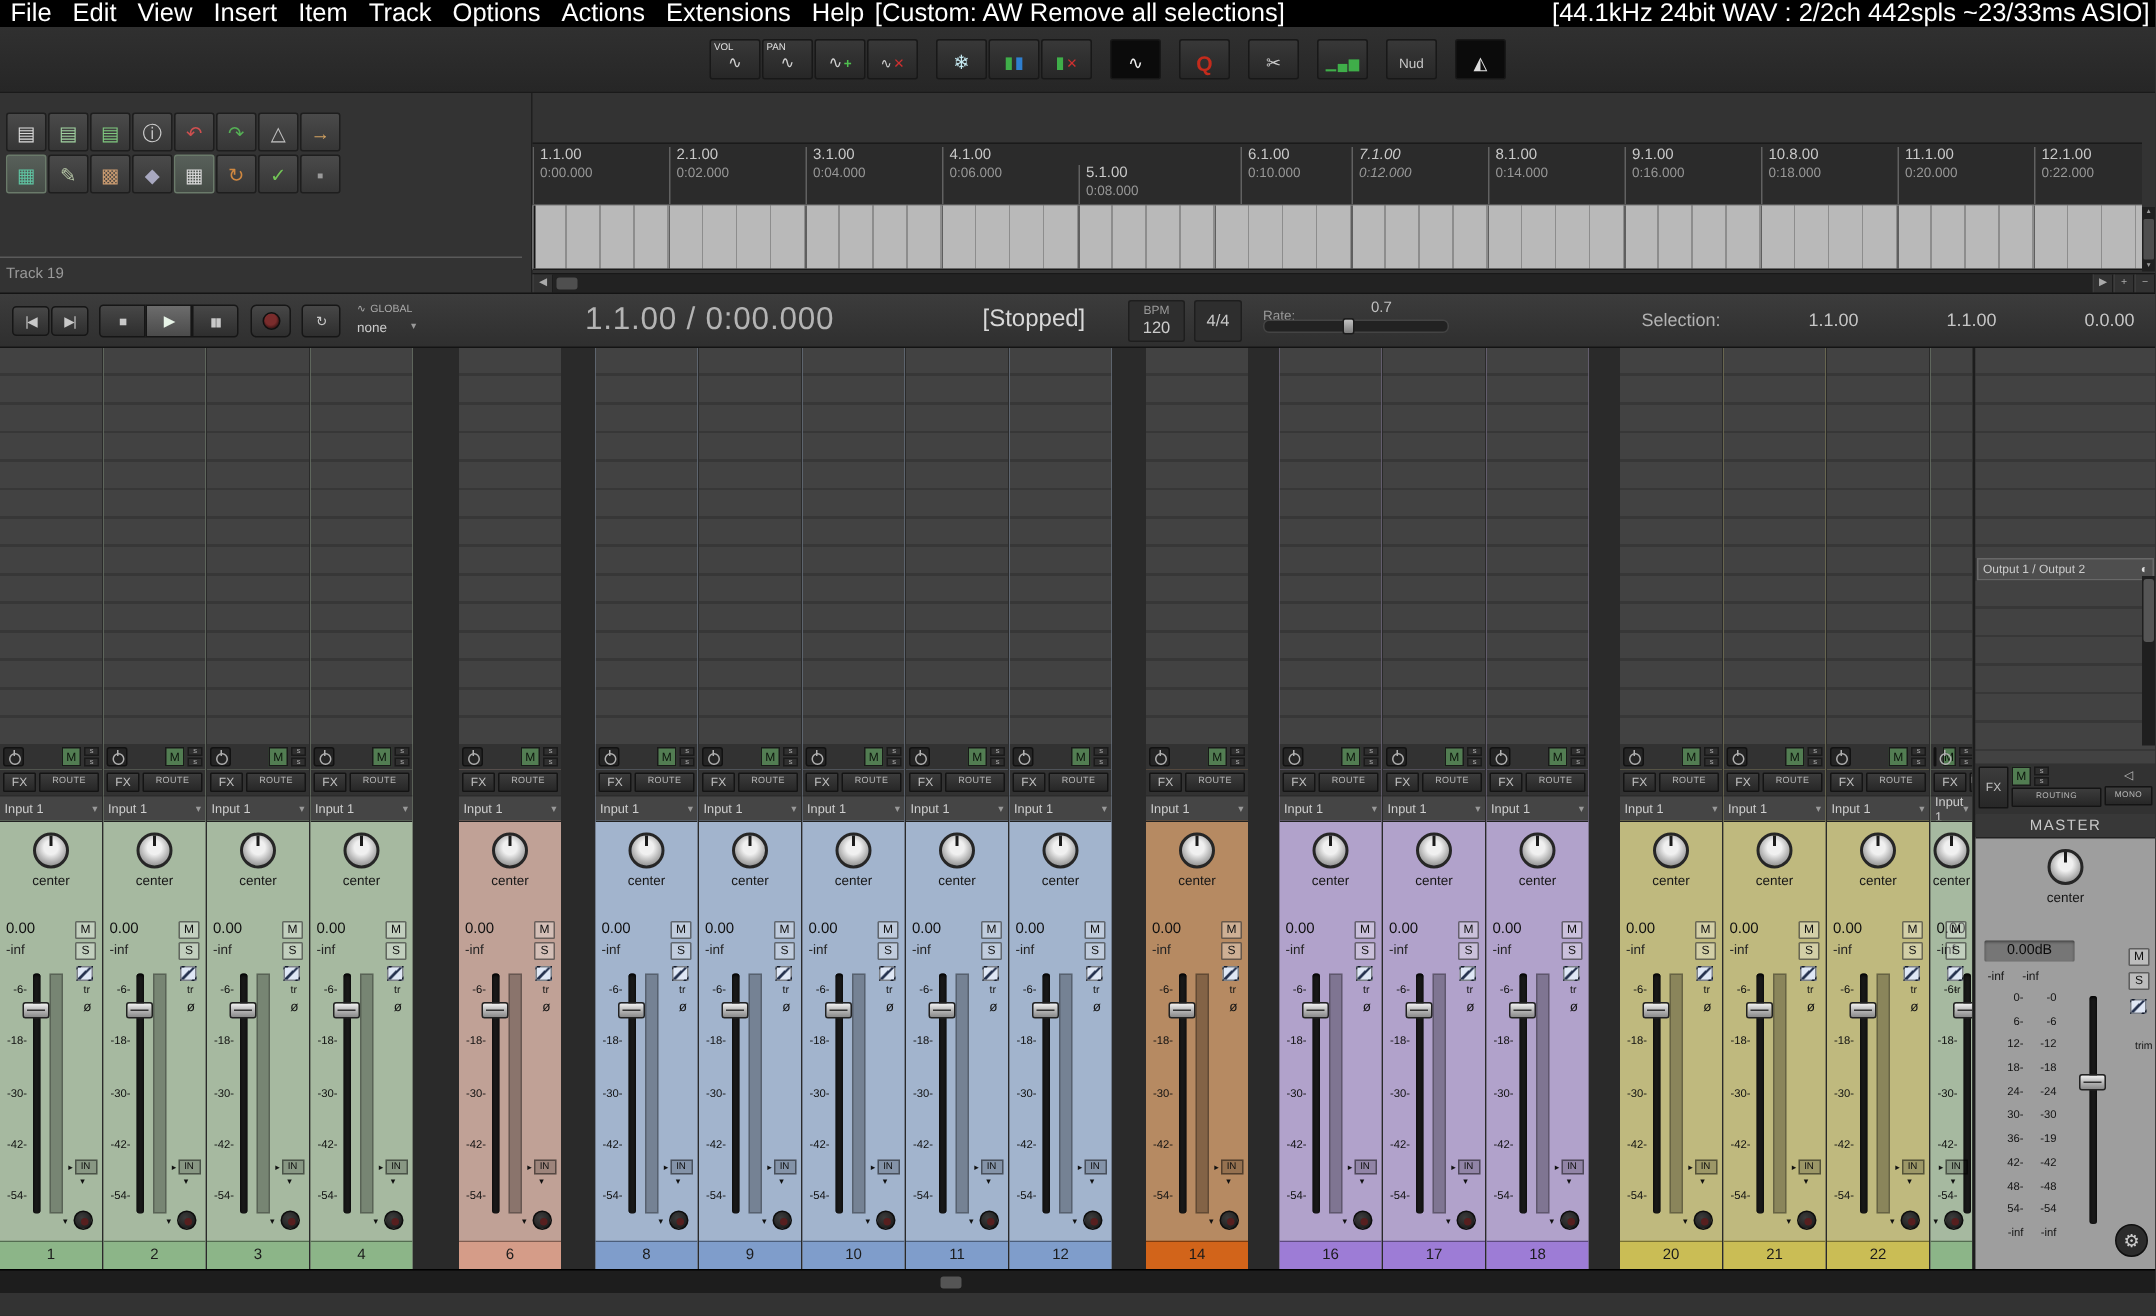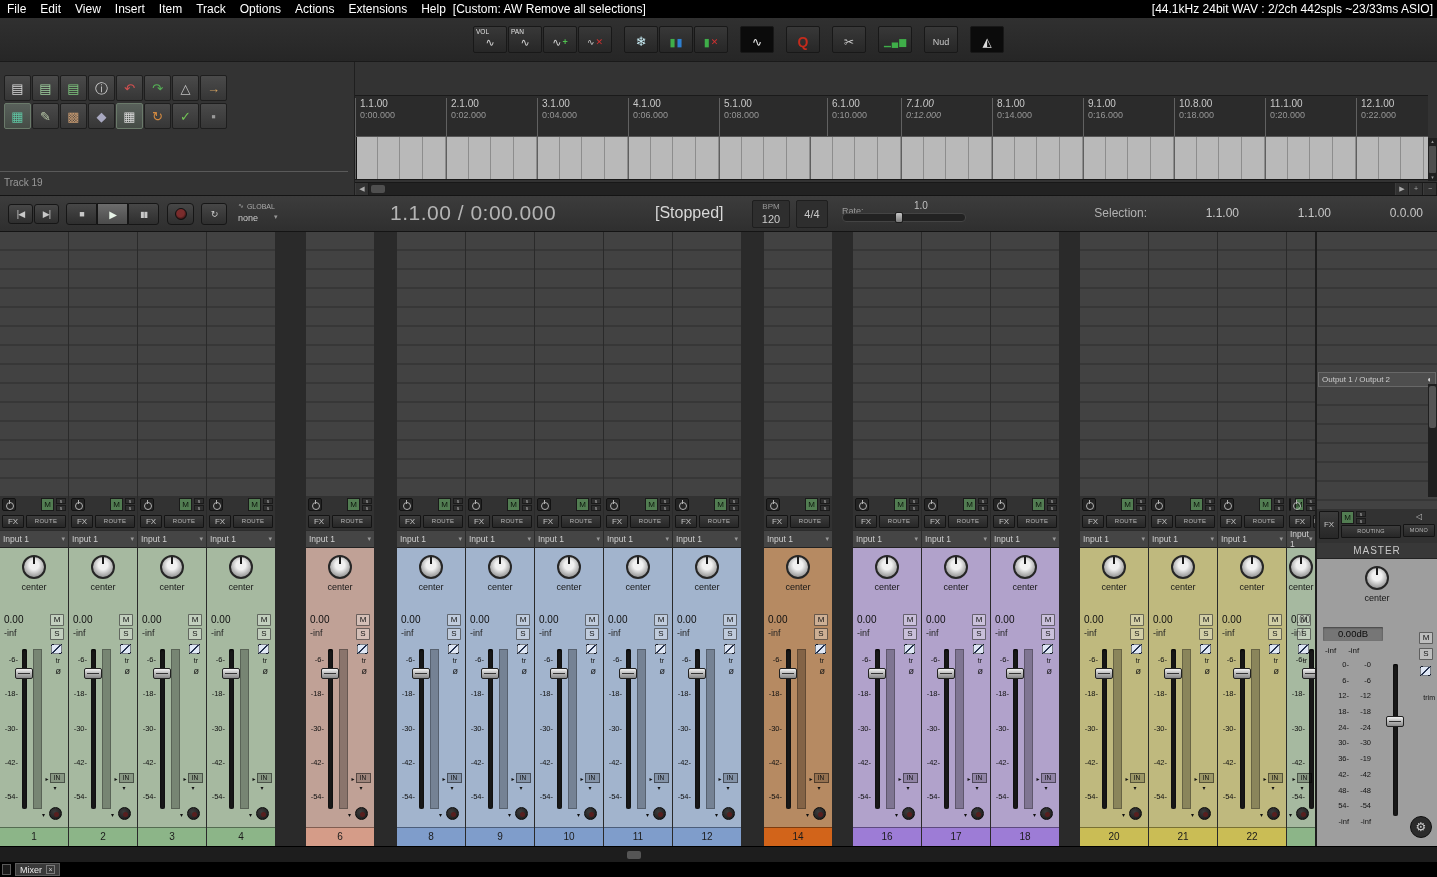--- a/index.html
+++ b/index.html
@@ -2,21 +2,21 @@
 <html><head>
 <meta charset="utf-8">
 <style>
   * { box-sizing: border-box; margin: 0; padding: 0; }
   html,body { width:1437px; height:877px; overflow:hidden; background:#333;
     font-family:"Liberation Sans","DejaVu Sans",sans-serif; }
   .app { position:relative; width:1437px; height:877px; background:#333; overflow:hidden; }
 
   
   .menubar { position:absolute; top:0; left:0; right:0; height:18px; background:#000;
-    display:flex; align-items:center; color:#fff; font-size:12px; }
+    display:flex; align-items:center; color:#fff; font-size:17px; }
   .menu-item { padding:0 7px; cursor:default; }
   .custom-action { }
   .audio-status { margin-left:auto; padding-right:4px; }
 
   
   .toolbar { position:absolute; top:18px; left:0; right:0; height:44px;
     background:linear-gradient(#303030,#262626); border-bottom:1px solid #1a1a1a;
     display:flex; align-items:center; padding-left:473px; }
   .tbtn { position:relative; width:34px; height:27px; margin-right:1px;
     background:linear-gradient(#383838,#272727); border:1px solid #181818; border-radius:2px;
@@ -387,21 +387,21 @@
             <div class="rtime">0:02.000</div>
           </div>
           <div class="rmark" style="left: 182px;">
             <div class="rbar">3.1.00</div>
             <div class="rtime">0:04.000</div>
           </div>
           <div class="rmark" style="left: 273px;">
             <div class="rbar">4.1.00</div>
             <div class="rtime">0:06.000</div>
           </div>
-          <div class="rmark" style="left: 364px;">
+          <div class="rmark" style="left: 364px; margin-top: 12px;">
             <div class="rbar">5.1.00</div>
             <div class="rtime">0:08.000</div>
           </div>
           <div class="rmark" style="left: 472px;">
             <div class="rbar">6.1.00</div>
             <div class="rtime">0:10.000</div>
           </div>
           <div class="rmark" style="left: 546px; font-style: italic;">
             <div class="rbar">7.1.00</div>
             <div class="rtime">0:12.000</div>
@@ -479,21 +479,21 @@
     </div>
     <div class="pos">1.1.00 / 0:00.000</div>
     <div class="pstatus">[Stopped]</div>
     <div class="bpmbox">
       <div class="bpml">BPM</div>
       <div class="bpmv">120</div>
     </div>
     <div class="sigbox">4/4</div>
     <div class="ratewrap">
       <span class="ratel">Rate:</span>
-      <span class="ratev">1.0</span>
+      <span class="ratev">0.7</span>
       <div class="rateslider">
         <div class="ratethumb"></div>
       </div>
     </div>
     <div class="selwrap">
       <span class="sell">Selection:</span>
       <span class="selv">1.1.00</span>
       <span class="selv">1.1.00</span>
       <span class="selv">0.0.00</span>
     </div>
@@ -1575,21 +1575,14 @@
       <div class="m-vscroll">
         <div class="vthumb"></div>
       </div>
     </div>
   </div>
 
   <div class="hscroll">
     <div class="hthumb"></div>
   </div>
 
-  <div class="statusbar">
-    <span class="dockico"></span>
-    <div class="dock-tab">
-      <span>Mixer</span>
-      <span class="tabclose">×</span>
-    </div>
-  </div>
 
 </div>
 
 </body></html>

